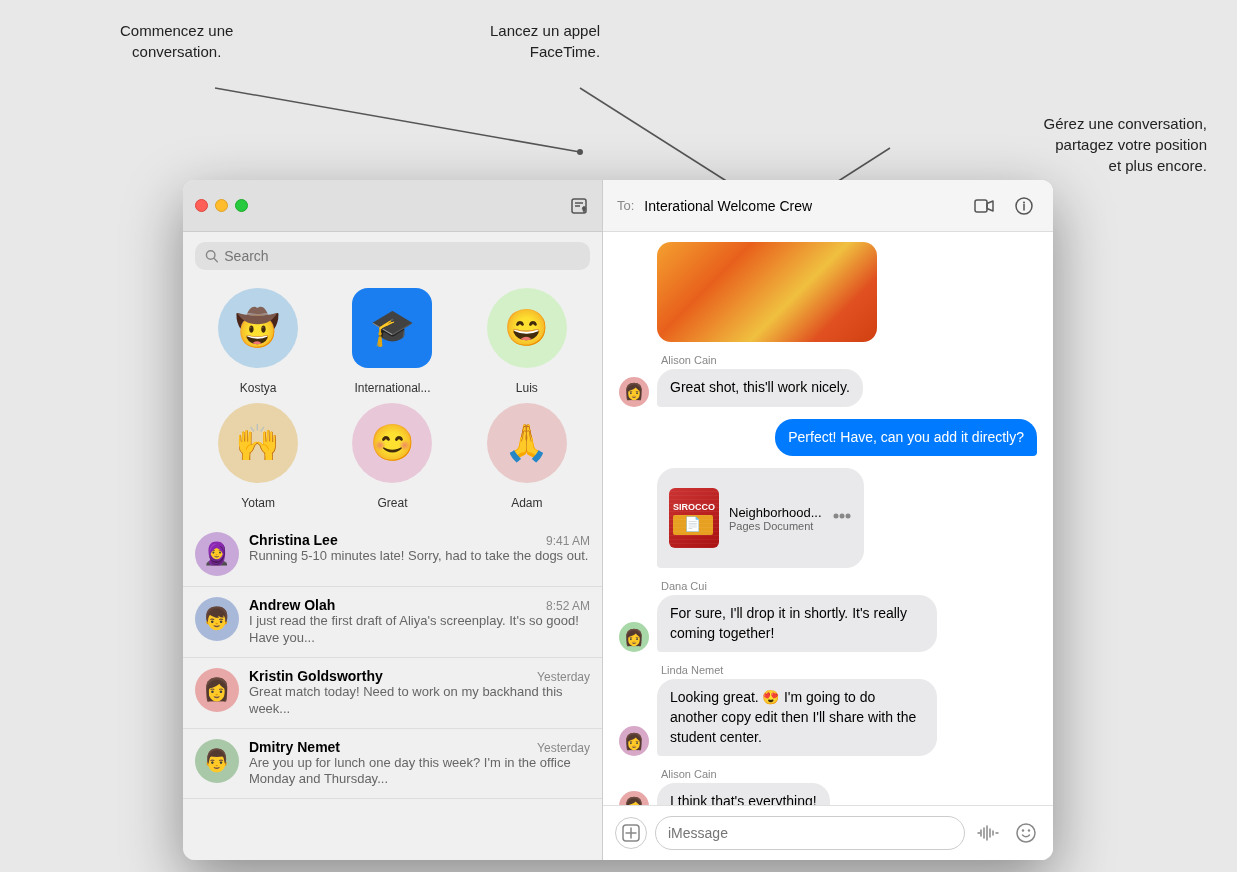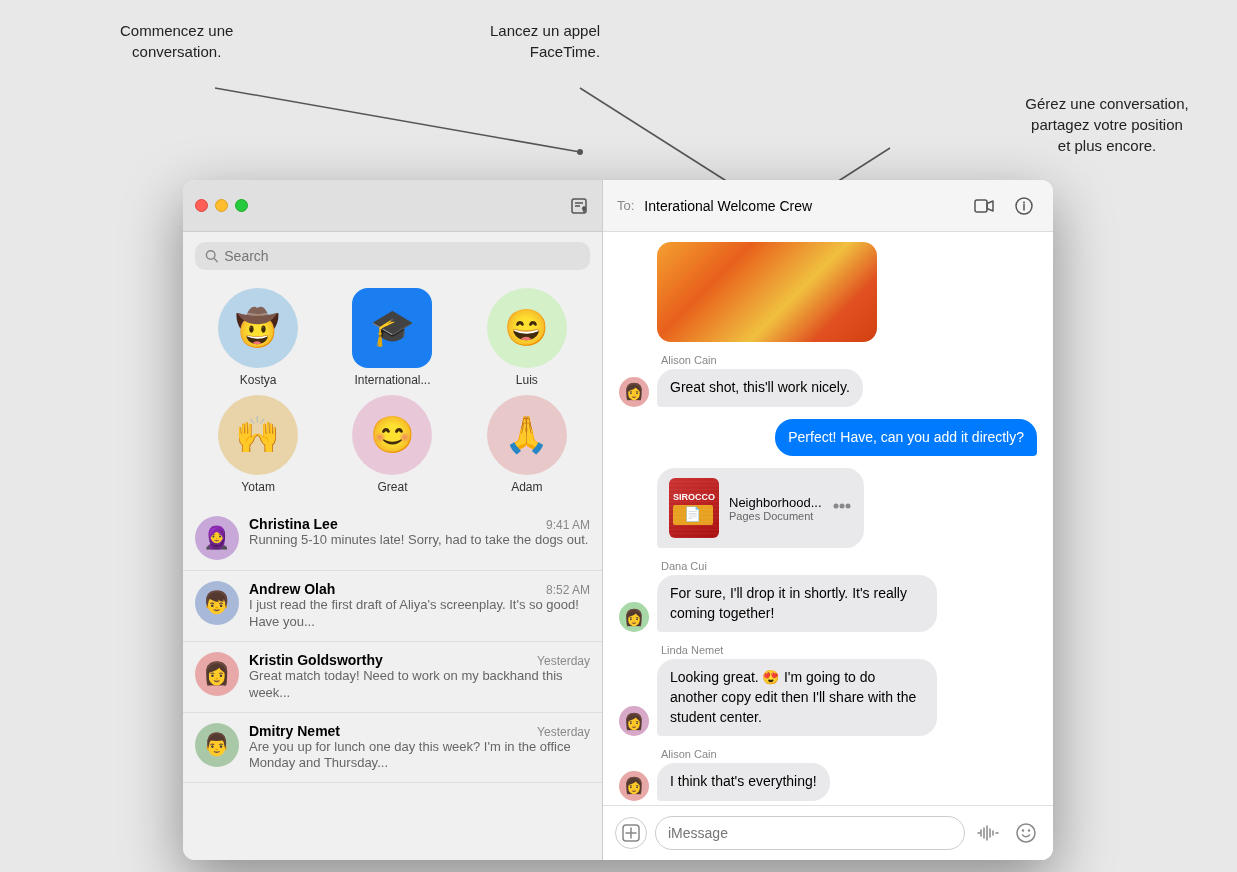--- a/index.html
+++ b/index.html
@@ -28,23 +28,23 @@
       text-align: center;
     }
 
     .annotation-facetime {
       top: 20px;
       left: 490px;
       text-align: right;
     }
 
     .annotation-manage {
-      top: 93px;
+      top: 113px;
       right: 30px;
-      text-align: center;
+      text-align: right;
       width: 200px;
     }
 
     .app-window {
       display: flex;
       width: 870px;
       height: 680px;
       border-radius: 12px;
       overflow: hidden;
       box-shadow: 0 20px 60px rgba(0,0,0,0.4);
@@ -143,20 +143,21 @@
       display: flex;
       align-items: center;
       justify-content: center;
       font-size: 36px;
     }
 
     .contact-name {
       font-size: 12px;
       color: #333;
       text-align: center;
+      margin-top: 8px;
     }
 
     
     .av-kostya { background: #b8d4e8; }
     .av-luis { background: #d4f0c8; }
     .av-yotam { background: #e8d4a8; }
     .av-phoebe { background: #e8c8d8; }
     .av-adam { background: #e8c8c8; }
 
     
@@ -338,21 +339,21 @@
 
     .spacer-avatar {
       width: 30px;
       flex-shrink: 0;
     }
 
     .attachment-bubble {
       max-width: 300px;
       background: #e9e9eb;
       border-radius: 18px;
-      padding: 10px 12px;
+      padding: 20px 12px;
       display: flex;
       align-items: center;
       gap: 10px;
       border-bottom-left-radius: 4px;
     }
 
     .attachment-icon {
       width: 50px;
       height: 60px;
       background: linear-gradient(145deg, #cc3333 0%, #aa1111 100%);

